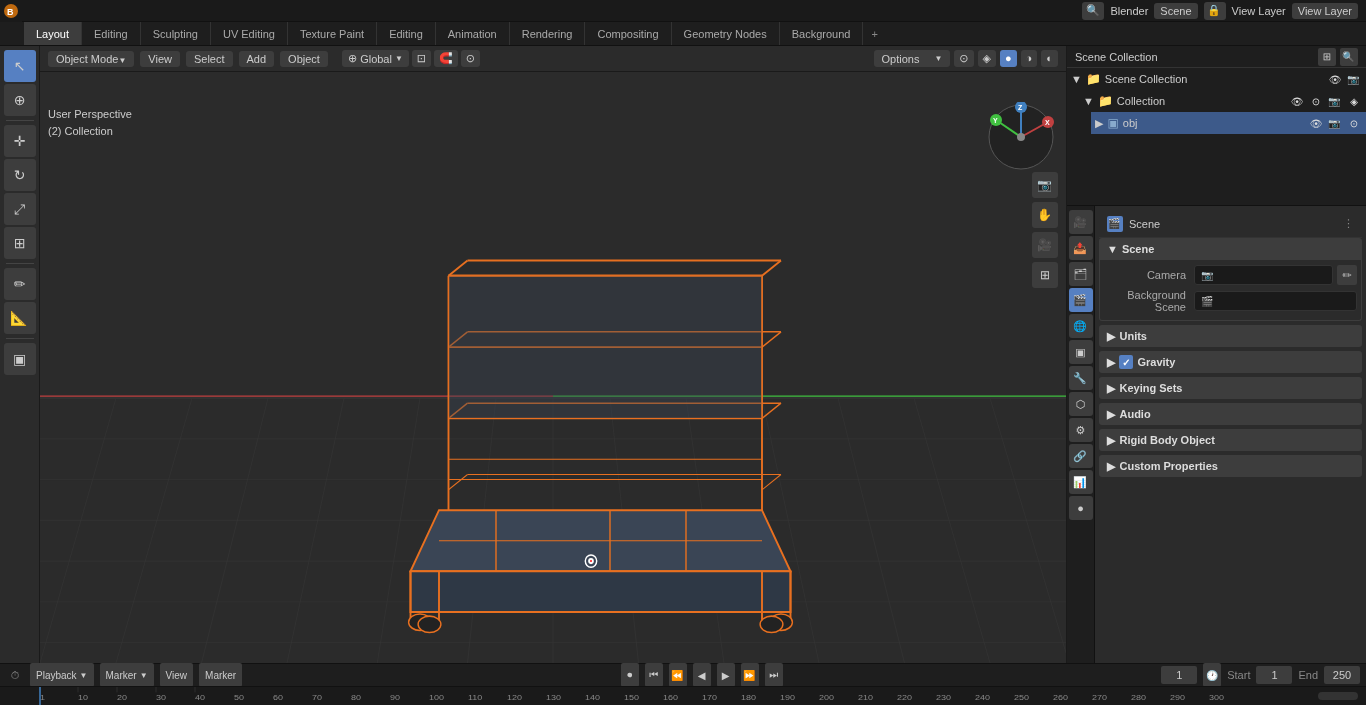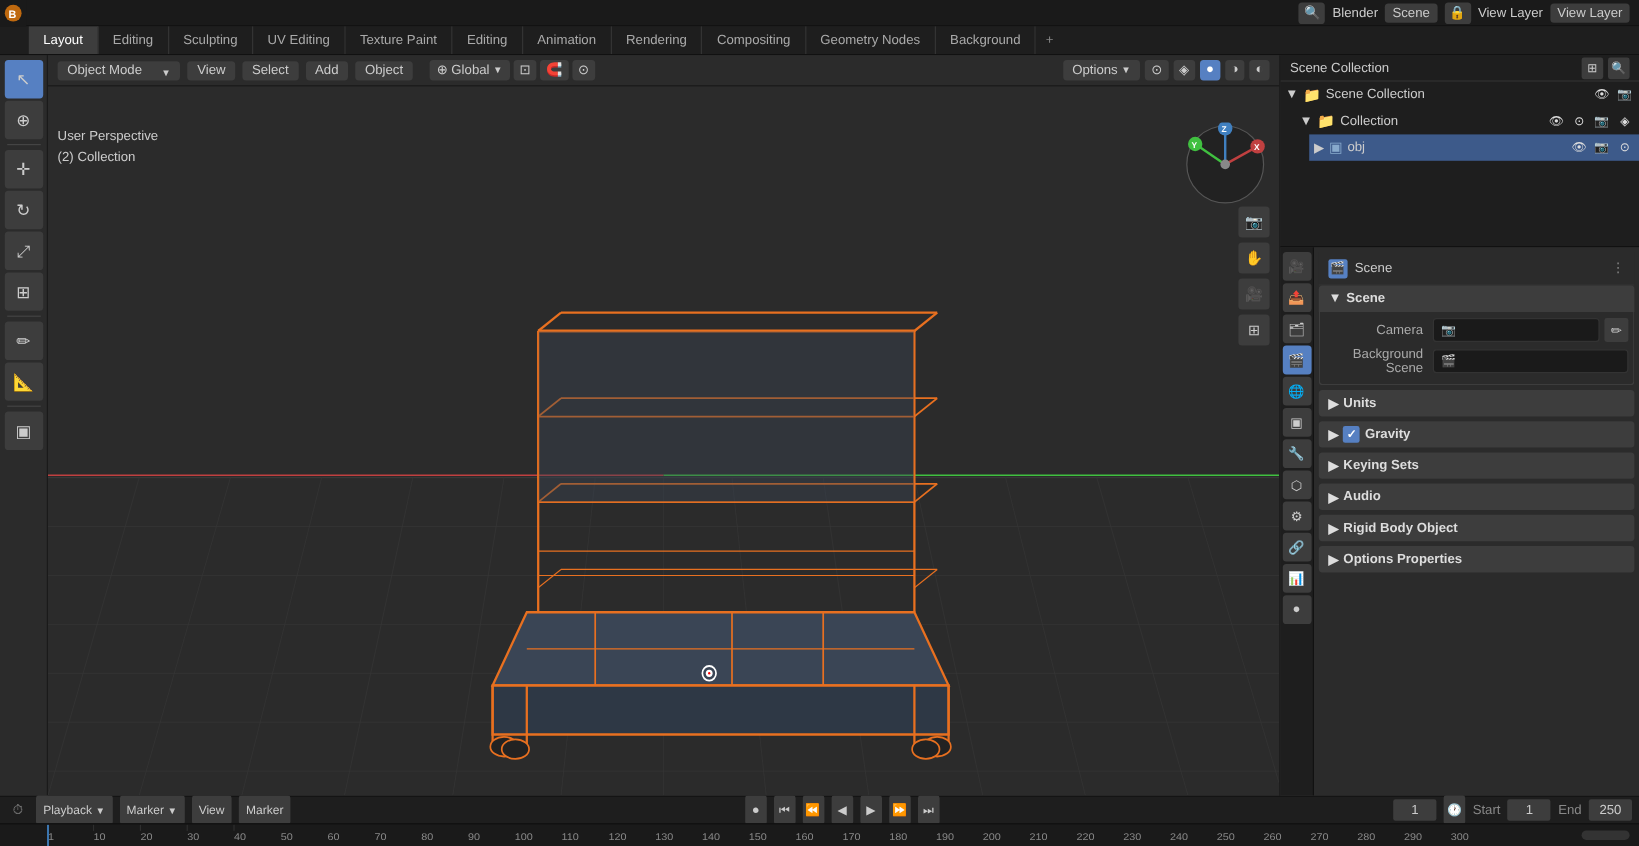--- a/index.html
+++ b/index.html
@@ -136,21 +136,21 @@
       background: #3d3d3d;
       border-radius: 3px;
       cursor: pointer;
       font-size: 11px;
       color: #ccc;
       border: none;
     }
     .viewport-mode-btn {
       display: flex;
       align-items: flex-end;
-      gap: 16px;
+      gap: 0;
       padding: 2px 8px;
       background: #3d3d3d;
       border-radius: 3px;
       cursor: pointer;
     }
     .viewport-right-btns {
       margin-left: auto;
       display: flex;
       gap: 4px;
     }
@@ -510,21 +510,21 @@
         <div style="background:#3d3d3d;border-radius:3px;padding:2px 6px;cursor:pointer;font-size:11px;color:#ccc;display:flex;align-items:center;gap:3px;">
           <span>⊕</span>
           <span>Global</span>
           <span style="font-size:8px;">▼</span>
         </div>
         <div style="background:#3d3d3d;border-radius:3px;padding:2px 5px;cursor:pointer;font-size:11px;color:#ccc;">⊡</div>
         <div style="background:#3d3d3d;border-radius:3px;padding:2px 5px;cursor:pointer;font-size:11px;color:#ccc;">🧲</div>
         <div style="background:#3d3d3d;border-radius:3px;padding:2px 5px;cursor:pointer;font-size:11px;color:#ccc;">⊙</div>
       </div>
       <div class="viewport-right-btns">
-        <div style="background:#3d3d3d;border-radius:3px;padding:2px 8px;cursor:pointer;font-size:11px;color:#ccc;display:flex;align-items:center;gap:3px;">
+        <div style="background:#3d3d3d;border-radius:3px;padding:2px 8px;cursor:pointer;font-size:11px;color:#ccc;display:flex;align-items:center;gap:15px;">
           <span>Options</span>
           <span style="font-size:8px;">▼</span>
         </div>
         <div style="background:#3d3d3d;border-radius:3px;padding:2px 5px;cursor:pointer;font-size:11px;color:#ccc;">⊙</div>
         <div style="background:#3d3d3d;border-radius:3px;padding:2px 5px;cursor:pointer;font-size:11px;color:#ccc;">◈</div>
         <div style="background:#5680c2;border-radius:3px;padding:2px 5px;cursor:pointer;font-size:11px;color:#fff;">●</div>
         <div style="background:#3d3d3d;border-radius:3px;padding:2px 5px;cursor:pointer;font-size:11px;color:#ccc;">◑</div>
         <div style="background:#3d3d3d;border-radius:3px;padding:2px 5px;cursor:pointer;font-size:11px;color:#ccc;">◐</div>
       </div>
     </div>
@@ -786,21 +786,21 @@
         <div class="prop-section">
           <div class="prop-section-header" style="border-radius:3px;">
             <span style="margin-right:4px;">▶</span>
             <span>Rigid Body Object</span>
           </div>
         </div>
 
         <div class="prop-section">
           <div class="prop-section-header" style="border-radius:3px;">
             <span style="margin-right:4px;">▶</span>
-            <span>Options Properties</span>
+            <span>Custom Properties</span>
           </div>
         </div>
       </div>
     </div>
   </div>
 </div>
 
 <div class="bottom-section">
 
   <div class="timeline-main">

